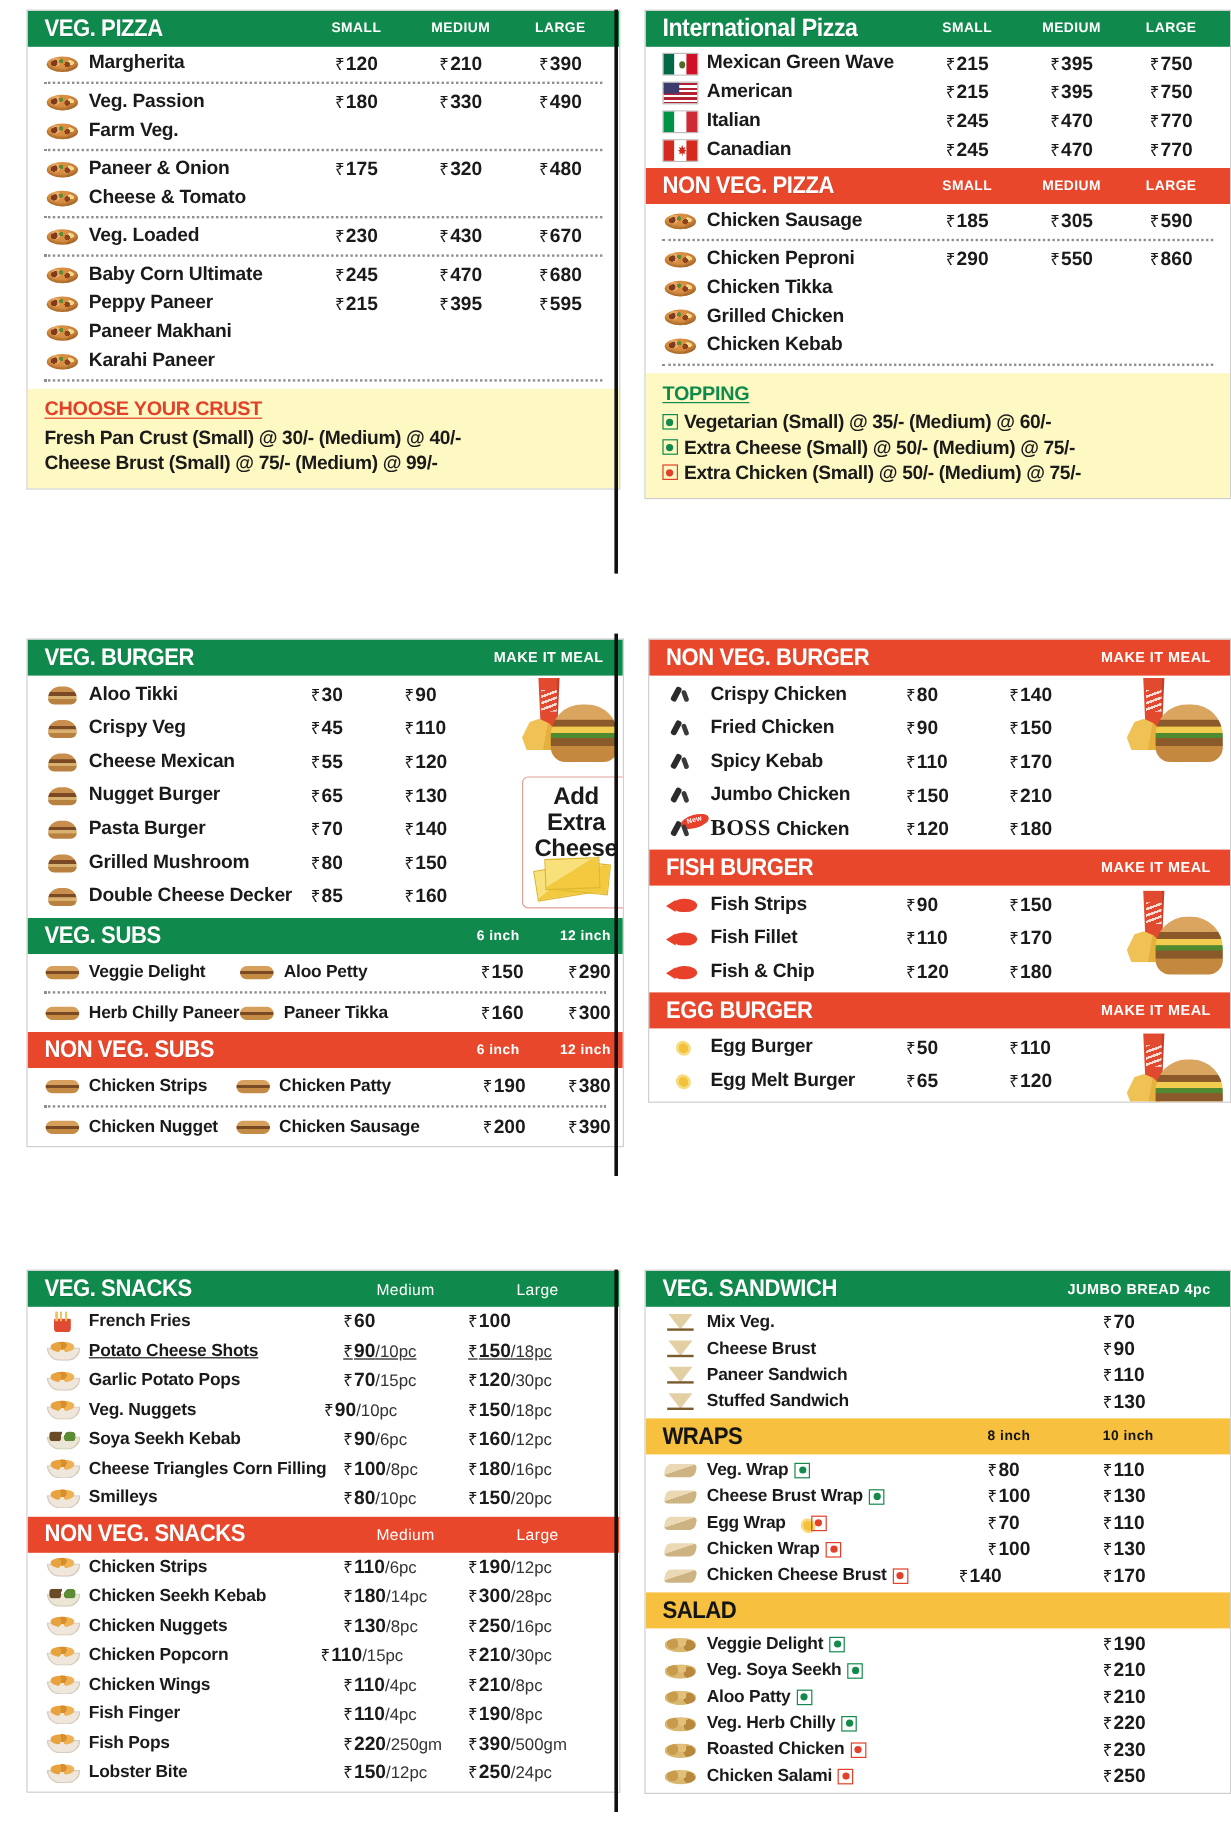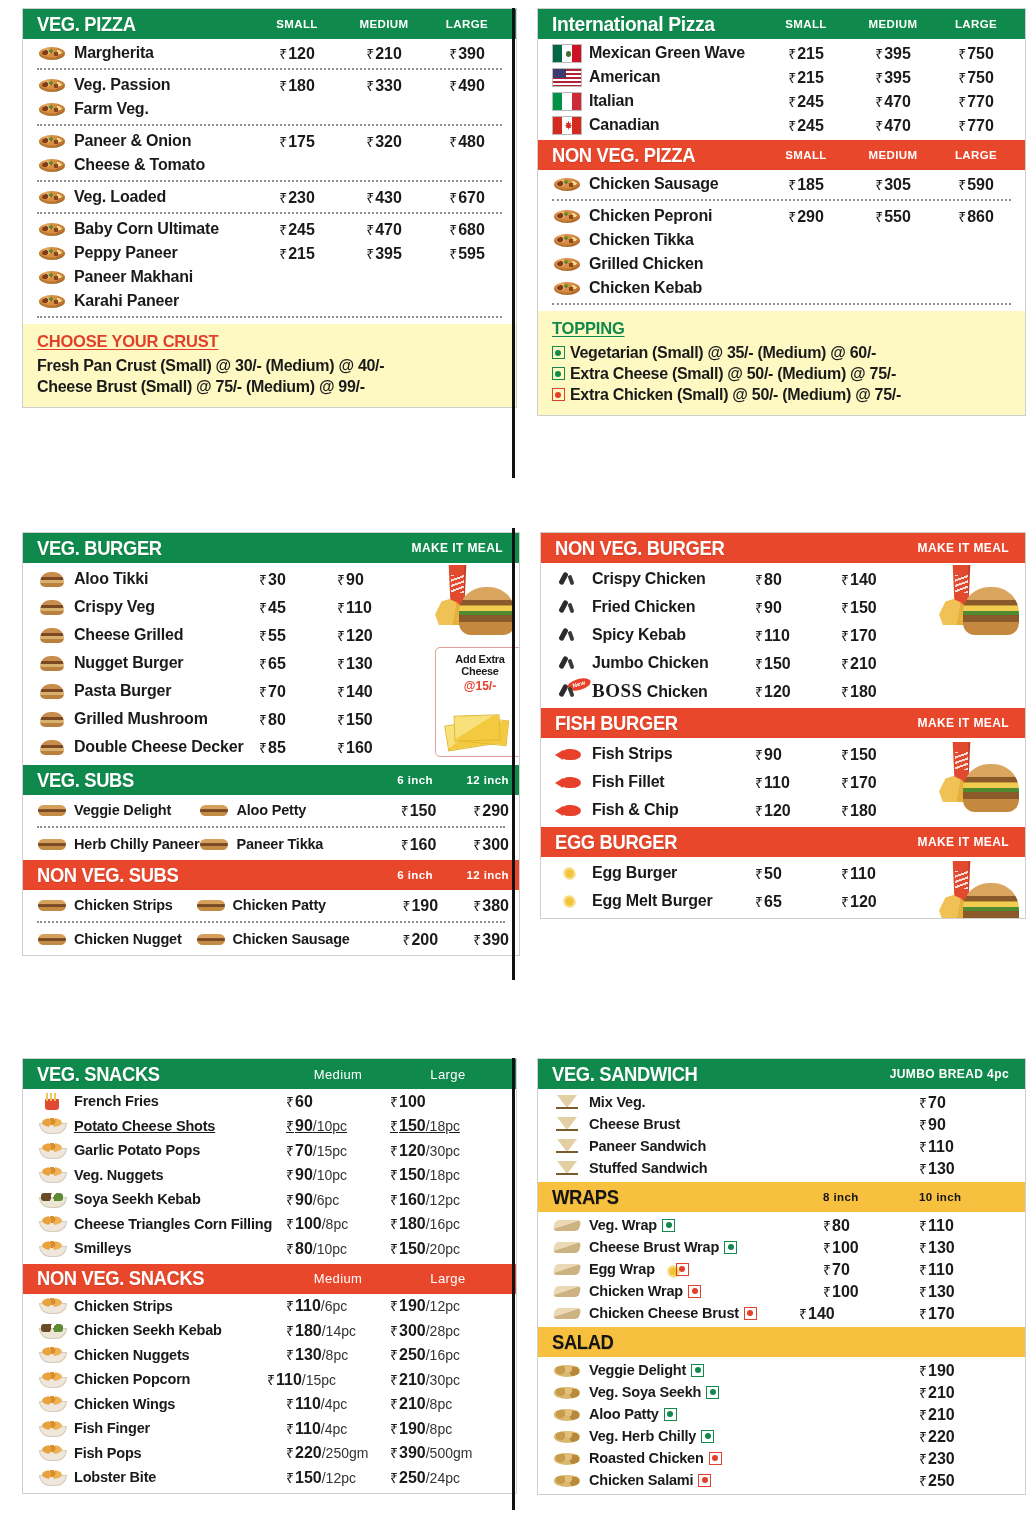--- a/index.html
+++ b/index.html
@@ -329,21 +329,21 @@
   
   .cheesebox {
     position: absolute;
     border: 1.5px solid #e4a09a;
     border-radius: 5px;
     background: #fff;
     text-align: center;
     padding-top: 6px;
   }
   .cheesebox .cb-l1, .cheesebox .cb-l2 {
-    font-size: 11px; font-weight: 700; line-height: 1.08; letter-spacing: -0.3px;
+    font-size: 20px; font-weight: 700; line-height: 1.08; letter-spacing: -0.3px;
   }
   .cheesebox .cb-l3 { font-size: 12px; font-weight: 700; color: #e2402a; margin-top: 1px; }
   .cheesebox .slices {
     position: absolute; left: 8px; bottom: 6px; width: 72px; height: 36px;
   }
   .cheesebox .slices i {
     position: absolute; display: block; width: 46px; height: 26px;
     background: linear-gradient(150deg,#f8e07a 0 45%, #f2c93f 46% 100%);
     border: 1px solid #e0b830;
   }
@@ -646,21 +646,21 @@
                 <span class="ic ic-burger"></span>
                 <div class="name">Crispy Veg</div>
               </div>
               <div class="price " style="width: 78px; text-align: left;"><span class="cur">₹</span>45</div>
               <div class="price " style="width: 86px; text-align: left;"><span class="cur">₹</span>110</div>
               <div style="width: 86px;"></div>
             </div>
             <div class="row" style="min-height: 28px;">
               <div class="item">
                 <span class="ic ic-burger"></span>
-                <div class="name">Cheese Grilled</div>
+                <div class="name">Cheese Mexican</div>
               </div>
               <div class="price " style="width: 78px; text-align: left;"><span class="cur">₹</span>55</div>
               <div class="price " style="width: 86px; text-align: left;"><span class="cur">₹</span>120</div>
               <div style="width: 86px;"></div>
             </div>
             <div class="row" style="min-height: 28px;">
               <div class="item">
                 <span class="ic ic-burger"></span>
                 <div class="name">Nugget Burger</div>
               </div>
@@ -947,21 +947,21 @@
               <div class="price " style="width: 116px; text-align: left;"><span class="cur">₹</span>150<span class="unit">/18pc</span></div>
             </div>
             <div class="row" style="min-height: 24.5px;">
               <div class="item">
                 <span class="ic ic-plate"></span>
                 <div class="name sm">Garlic Potato Pops</div>
               </div>
               <div class="price " style="width: 104px; text-align: left;"><span class="cur">₹</span>70<span class="unit">/15pc</span></div>
               <div class="price " style="width: 116px; text-align: left;"><span class="cur">₹</span>120<span class="unit">/30pc</span></div>
             </div>
-            <div class="row" style="min-height: 24.5px;">
+            <div class="row" style="min-height: 24.5px; gap: 16px;">
               <div class="item">
                 <span class="ic ic-plate"></span>
                 <div class="name sm">Veg. Nuggets</div>
               </div>
               <div class="price " style="width: 104px; text-align: left;"><span class="cur">₹</span>90<span class="unit">/10pc</span></div>
               <div class="price " style="width: 116px; text-align: left;"><span class="cur">₹</span>150<span class="unit">/18pc</span></div>
             </div>
             <div class="row" style="min-height: 24.5px;">
               <div class="item">
                 <span class="ic ic-kebab"></span>

